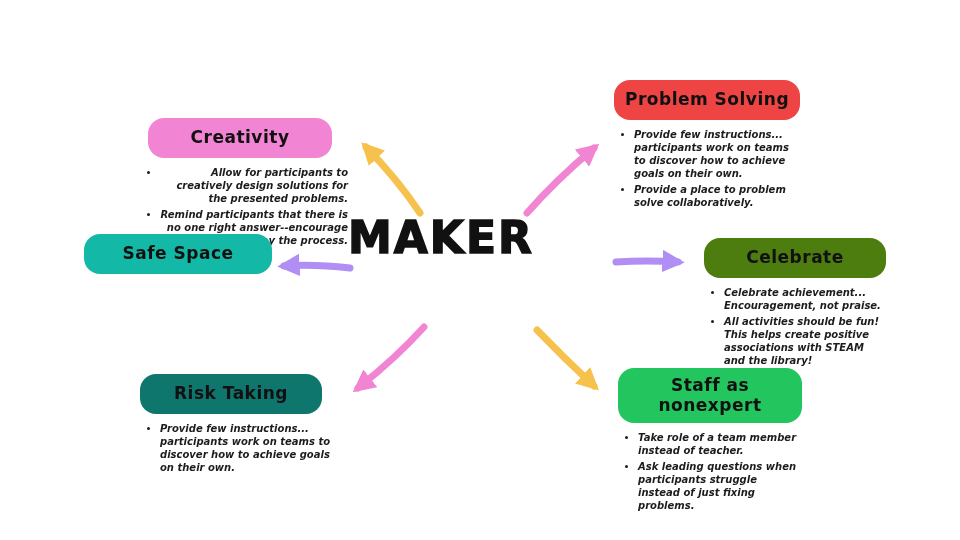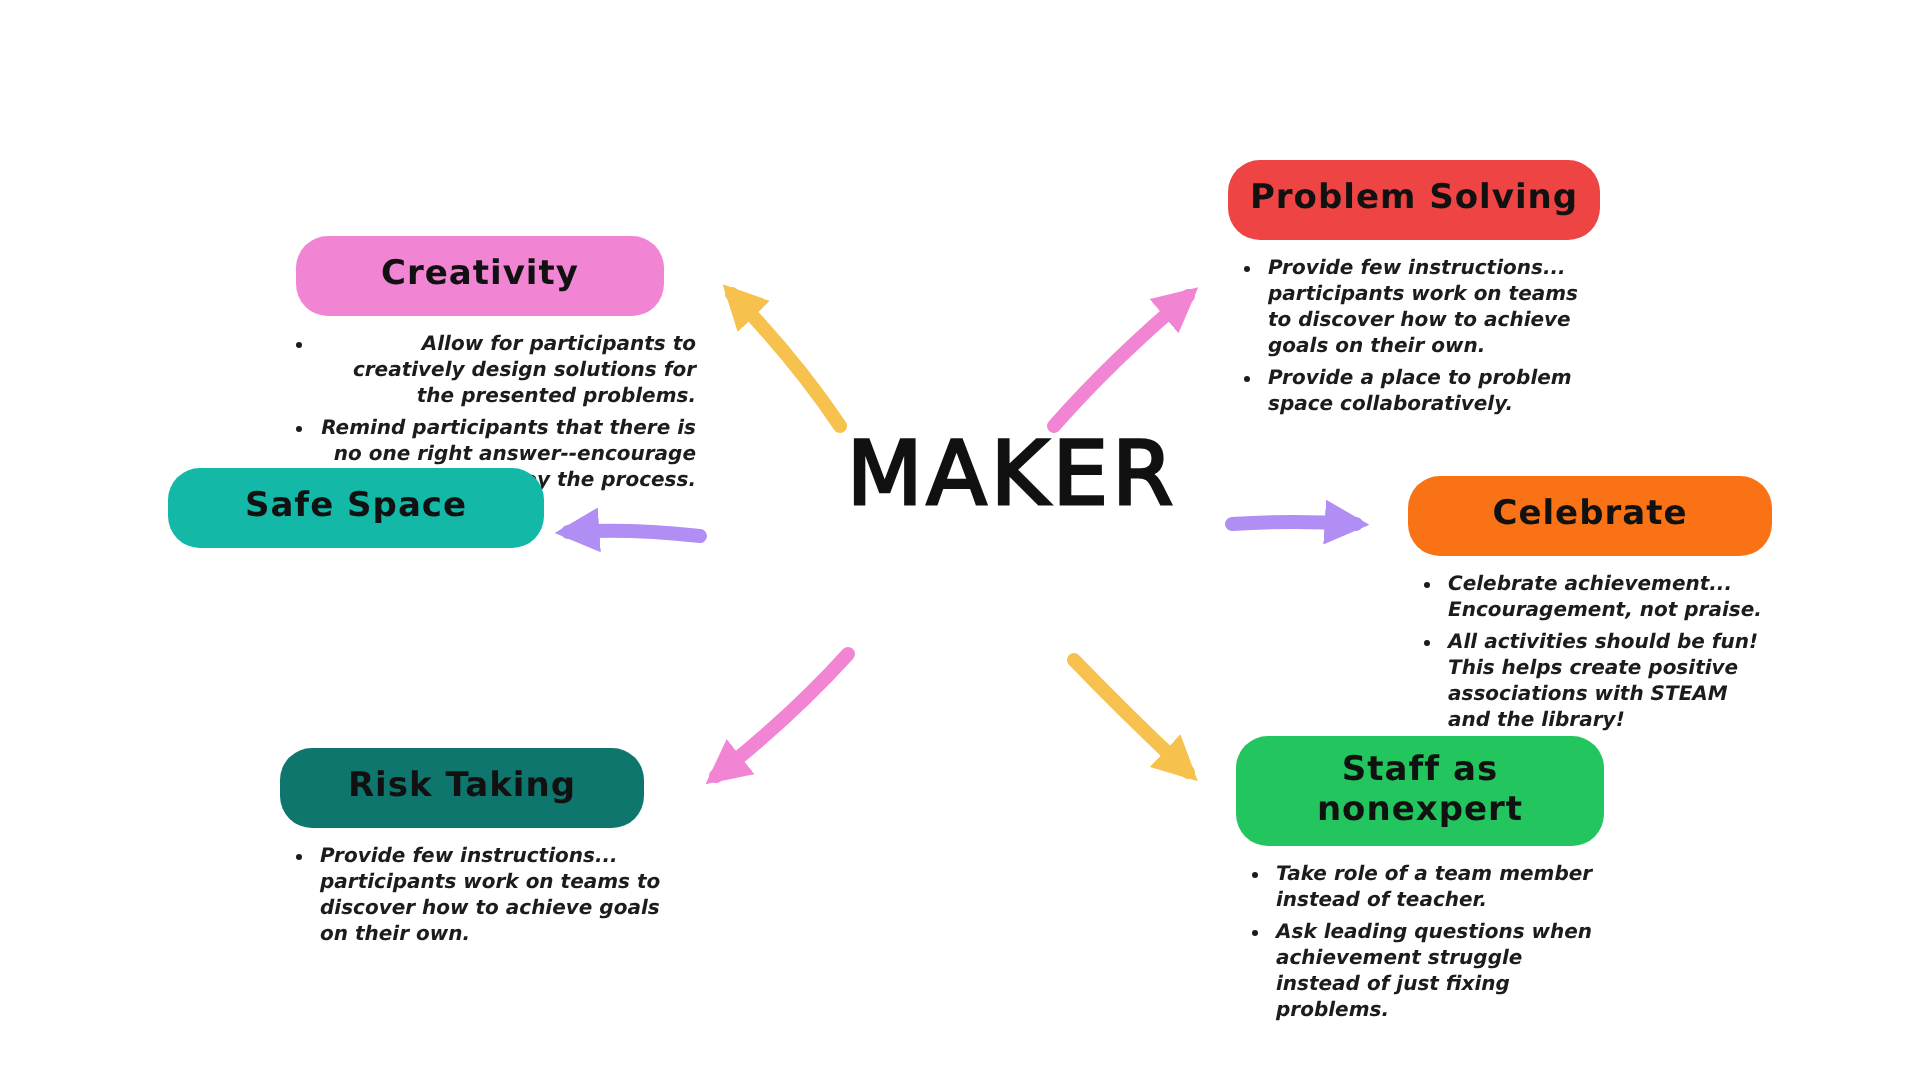--- a/index.html
+++ b/index.html
@@ -4,21 +4,21 @@
 <style>
   html,body { margin:0; padding:0; background:#ffffff; }
   .stage {
     position:relative; width:960px; height:540px; overflow:hidden;
     background:#ffffff; font-family:"DejaVu Sans", sans-serif;
   }
   .arrows { position:absolute; left:0; top:0; width:960px; height:540px; pointer-events:none; }
 
   .center-title {
     position:absolute; left:348px; top:216px; width:316px;
-    text-align:center; font-weight:normal; color:#111;
+    text-align:left; font-weight:bold; color:#111;
     font-size:44px; line-height:1.02; letter-spacing:2px;
     -webkit-text-stroke:1.5px #111;
   }
 
   .node { position:absolute; }
   .pill {
     border-radius:16px; text-align:center; font-weight:bold; color:#111;
     font-size:17px; line-height:1.15; padding:10px 6px; letter-spacing:0.5px;
   }
   .bullets {
@@ -72,44 +72,44 @@
     <ul class="bullets">
       <li>Allow for participants to creatively design solutions for the presented problems.</li>
       <li>Remind participants that there is no one right answer--encourage them to enjoy the process.</li>
     </ul>
   </section>
 
   <section class="node n-problem-solving">
     <div class="pill" style="background-color: #ef4444;">Problem Solving</div>
     <ul class="bullets">
       <li>Provide few instructions... participants work on teams to discover how to achieve goals on their own.</li>
-      <li>Provide a place to problem space collaboratively.</li>
+      <li>Provide a place to problem solve collaboratively.</li>
     </ul>
   </section>
 
   <section class="node n-safe-space">
     <div class="pill" style="background-color: #14b8a6;">Safe Space</div>
   </section>
 
   <section class="node n-celebrate">
-    <div class="pill" style="background-color: #f97316;">Celebrate</div>
+    <div class="pill" style="background-color: #4d7c0f;">Celebrate</div>
     <ul class="bullets">
       <li>Celebrate achievement... Encouragement, not praise.</li>
       <li>All activities should be fun! This helps create positive associations with STEAM and the library!</li>
     </ul>
   </section>
 
   <section class="node n-risk-taking">
     <div class="pill" style="background-color: #0f766e;">Risk Taking</div>
     <ul class="bullets">
       <li>Provide few instructions... participants work on teams to discover how to achieve goals on their own.</li>
     </ul>
   </section>
 
   <section class="node n-staff">
     <div class="pill" style="background-color: #22c55e;">Staff as nonexpert</div>
     <ul class="bullets">
       <li>Take role of a team member instead of teacher.</li>
-      <li>Ask leading questions when achievement struggle instead of just fixing problems.</li>
+      <li>Ask leading questions when participants struggle instead of just fixing problems.</li>
     </ul>
   </section>
 
 </div>
 
 </body></html>

